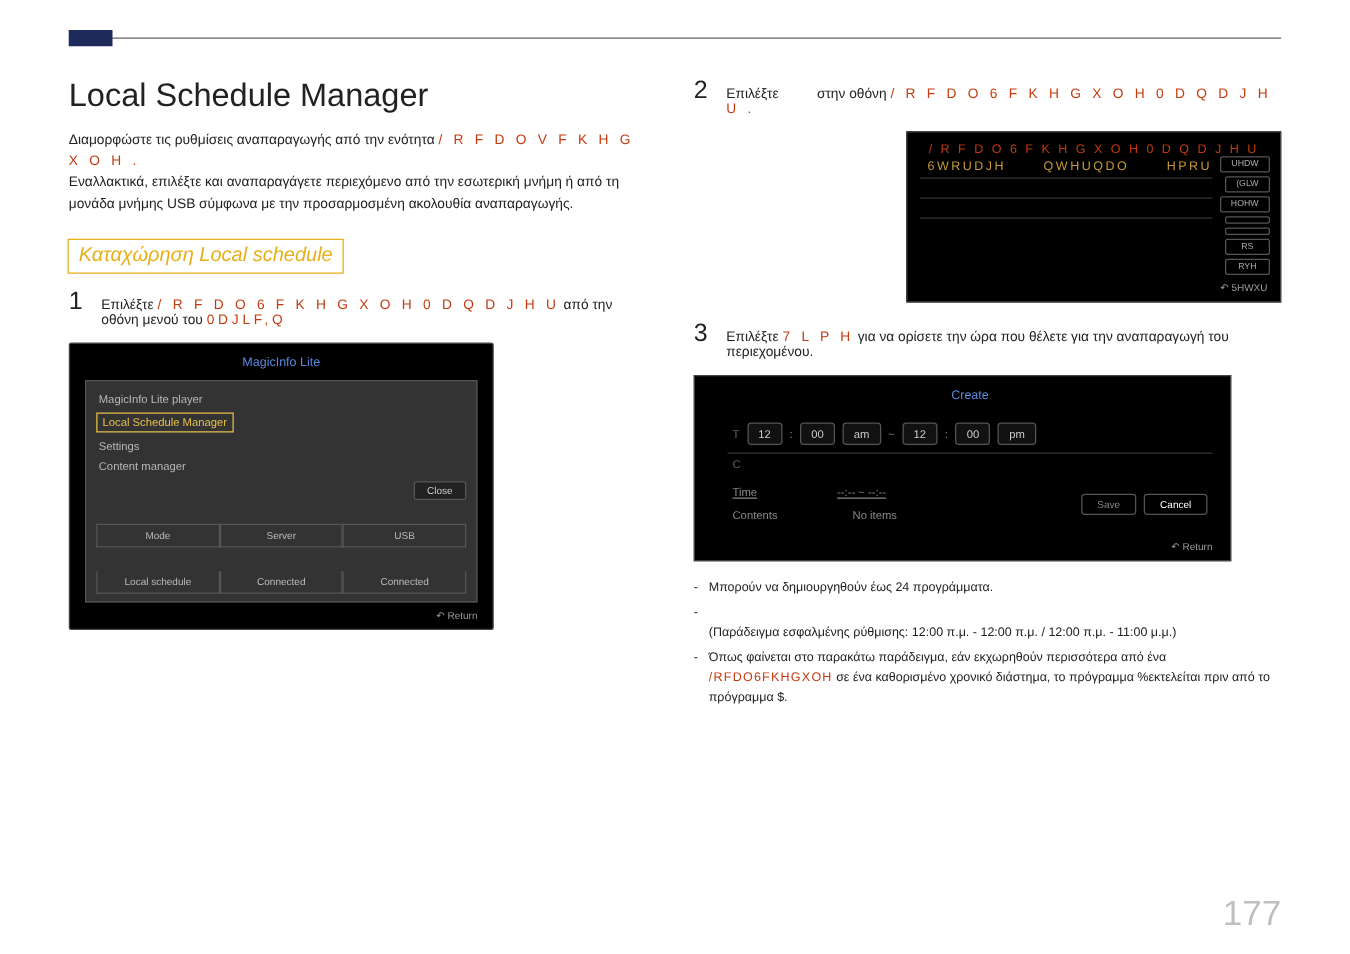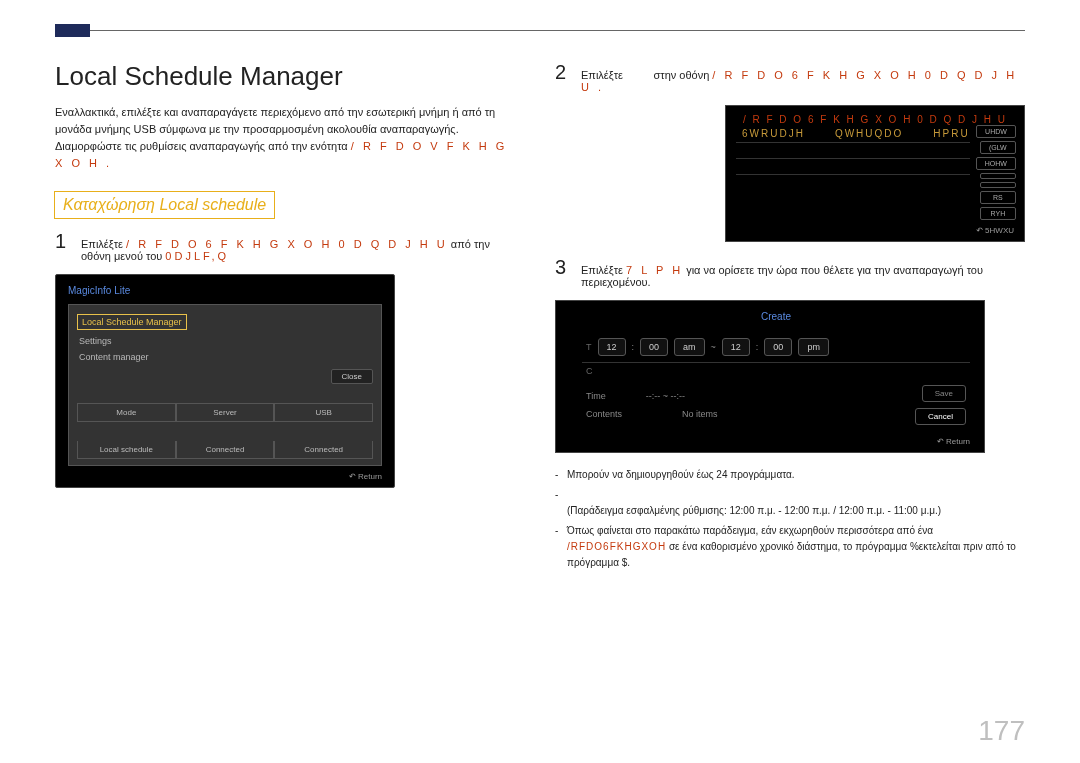--- a/index.html
+++ b/index.html
@@ -68,21 +68,21 @@
   .screenshot {
     background: #000;
     border: 1px solid #444;
     border-radius: 2px;
     padding: 10px 12px 6px 12px;
     width: 340px;
     margin-top: 6px;
     color: #bbb;
     font-size: 9px;
   }
-  .sc-title { color: #5a8ae0; font-size: 10px; margin-bottom: 8px;}
+  .sc-title { color: #5a8ae0; text-align: center; font-size: 10px; margin-bottom: 8px;}
   .sc-panel {
     background: #333;
     border: 1px solid #555;
     padding: 6px 8px;
   }
   .sc-item { padding: 3px 2px; color: #b8b8b8; }
   .sc-item.sel { color: #e8c14a; border: 1px solid #e8c14a; padding: 2px 4px; display:inline-block;}
   .sc-close { float:right; background:#222; border:1px solid #555; padding:2px 10px; font-size:8px; color:#ccc; border-radius:2px; margin-top:4px;}
   .sc-grid { display:flex; margin-top:19px; border-top:1px solid #555;}
   .sc-cell { flex:1; border:1px solid #555; border-top:none; text-align:center; padding:4px 0; font-size:8px; color:#bbb;}
@@ -100,59 +100,60 @@
   .sc2-row{display:flex; gap:30px; border-bottom:1px solid #333; padding:3px 0 3px 6px;}
   .sc2-left{flex:1;}
   .screenshot3 {
     background:#000; border:1px solid #444; width:430px; padding:10px 14px 6px 26px;
     font-size:9px; color:#888; margin-top:8px;
   }
   .sc3-title{text-align:center; color:#5a8ae0; font-size:10px; margin-bottom:10px;}
   .sc3-timebar{display:flex; gap:6px; align-items:center; padding:6px 4px; border-bottom:1px solid #333;}
   .sc3-box{background:#111; border:1px solid #555; border-radius:3px; padding:3px 8px; color:#ccc; font-size:9px;text-align:center;}
   .sc3-section{display:flex; justify-content:space-between; padding:6px 4px; align-items:center;}
-  .sc3-side{display:flex; flex-direction:column; gap:6px; align-items:flex-end;}
+  .sc3-side{display:flex; flex-direction:row; gap:6px; align-items:flex-end;}
   .sc3-sbtn{border:1px solid #555; border-radius:3px; padding:3px 12px; font-size:8px;}
   .sc3-sbtn.cancel{color:#fff;}
   .notes { font-size: 10px; line-height:1.6; color:#222; margin-top:14px;}
   .notes li{list-style:none; position:relative; padding-left:12px; margin-bottom:4px;}
   .notes li::before{content:"-"; position:absolute; left:0;}
   .page-num{position:absolute; bottom:16px; right:55px; font-size:28px; color:#bfbfbf; font-weight:300;}
 </style>
 </head>
 <body>
 
 <div class="top-rule"></div>
 
 <div class="columns">
 
   <div class="col-left">
     <h1>Local Schedule Manager</h1>
-    <p class="para">Εναλλακτικά, επιλέξτε και αναπαραγάγετε περιεχόμενο από την εσωτερική μνήμη ή από τη μονάδα μνήμης USB σύμφωνα με την προσαρμοσμένη ακολουθία αναπαραγωγής.</p>
     <p class="para">
       <span>Διαμορφώστε τις ρυθμίσεις αναπαραγωγής από την ενότητα </span>
       <span class="glitch">/ R F D O  V F K H G X O H .</span>
     </p>
+    <p class="para">Εναλλακτικά, επιλέξτε και αναπαραγάγετε περιεχόμενο από την εσωτερική μνήμη ή από τη μονάδα μνήμης USB σύμφωνα με την προσαρμοσμένη ακολουθία αναπαραγωγής.</p>
 
     <div class="sub-heading">Καταχώρηση Local schedule</div>
 
     <div class="step-line">
       <span class="step-num">1</span>
       <span>
         <span>Επιλέξτε </span>
         <span class="glitch">/ R F D O  6 F K H G X O H  0 D Q D J H U</span>
         <span> από την οθόνη μενού του </span>
         <span class="glitch">0DJLF,Q</span>
       </span>
     </div>
 
     
     <div class="screenshot">
       <div class="sc-title">MagicInfo Lite</div>
       <div class="sc-panel">
+        <div class="sc-item">MagicInfo Lite player</div>
         <div style="margin:3px 0;"><span class="sc-item sel">Local Schedule Manager</span></div>
         <div class="sc-item">Settings</div>
         <div class="sc-item">Content manager</div>
         <div class="sc-close">Close</div>
         <div style="clear:both"></div>
         <div class="sc-grid">
           <div class="sc-cell">Mode</div>
           <div class="sc-cell">Server</div>
           <div class="sc-cell">USB</div>
         </div>
@@ -224,21 +225,21 @@
         <span class="sc3-box">am</span>
         <span>~</span>
         <span class="sc3-box">12</span>
         <span>:</span>
         <span class="sc3-box">00</span>
         <span class="sc3-box">pm</span>
       </div>
       <div style="color:#666; padding:3px 4px;">C</div>
       <div class="sc3-section">
         <div>
-          <div style="display:flex; gap:40px; padding:4px 0;">
+          <div style="display:flex; gap:64px; padding:4px 0;text-decoration:underline;">
             <span>Time</span>
             <span>--:-- ~ --:--</span>
           </div>
           <div style="display:flex; gap:60px; padding:4px 0;">
             <span>Contents</span>
             <span>No items</span>
           </div>
         </div>
         <div class="sc3-side">
           <div class="sc3-sbtn">Save</div>

